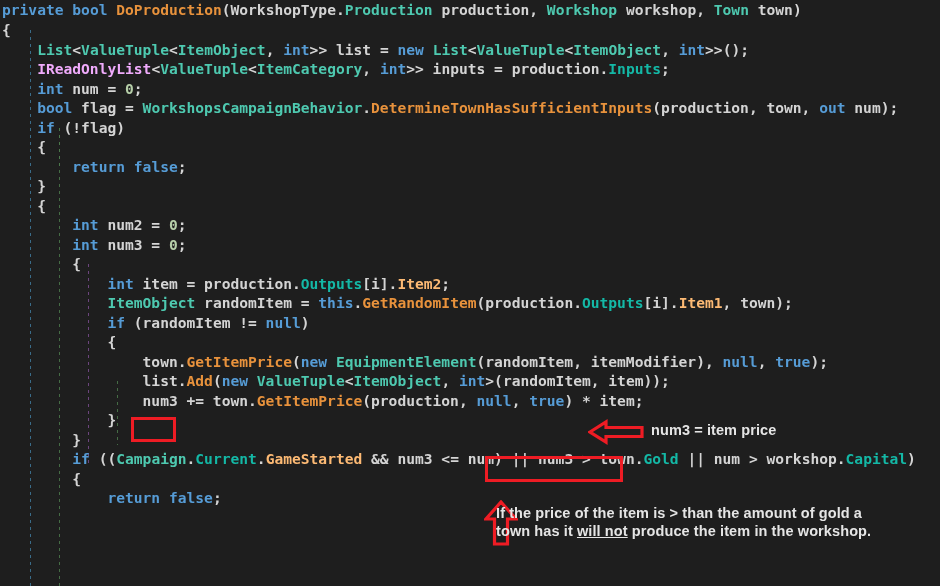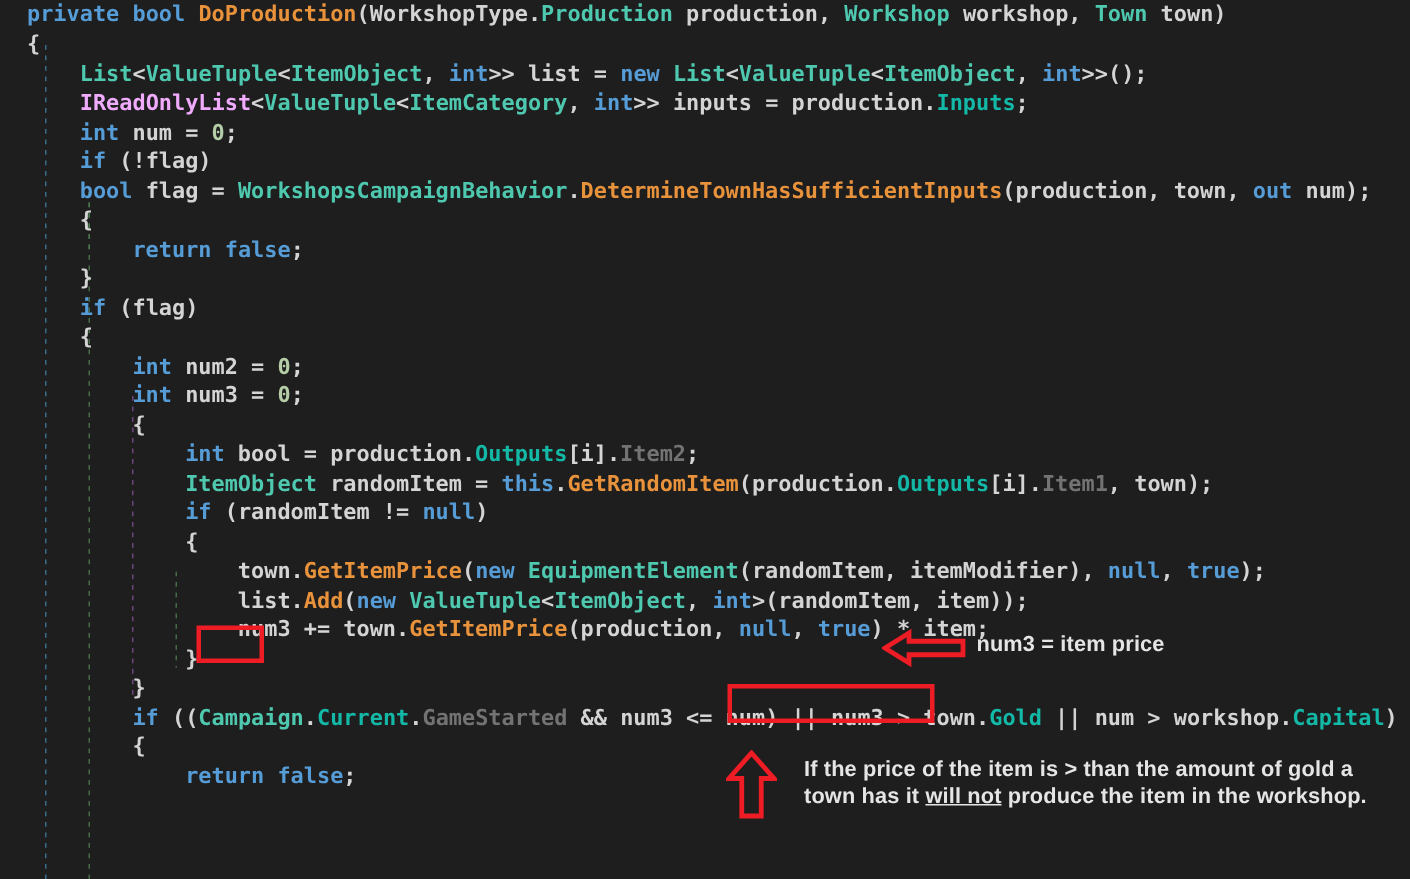--- a/index.html
+++ b/index.html
@@ -25,31 +25,31 @@
     padding: 0;
     margin: 0;
   }
   .line {
     position: relative;
     height: 19.5px;
     line-height: 19.5px;
     font-size: 14.6px;
     letter-spacing: 0px;
     white-space: pre;
-    padding-left: 18px;
+    padding-left: 2px;
     color: #d4d4d4;
     font-weight: bold;
   }
   .ln-first { line-height: 20px; height: 20px; }
 
   
   .kw   { color: #569cd6; }   
   .typ  { color: #4ec9b0; }   
   .mth  { color: #e8923c; }   
-  .prp  { color: #737373; }   
+  .prp  { color: #fdba74; }   
   .pln  { color: #d4d4d4; }   
   .iface{ color: #f0abfc; }   
   .num  { color: #b5cea8; }
   .mem  { color: #14b8a6; }
 
   
   .guide {
     position: absolute;
     width: 1px;
     top: 0;
@@ -102,42 +102,41 @@
     <div class="line ln-first"><span class="kw">private</span> <span class="kw">bool</span> <span class="mth">DoProduction</span><span class="pln">(</span><span class="pln">WorkshopType</span><span class="pln">.</span><span class="typ">Production</span> <span class="pln">production, </span><span class="typ">Workshop</span><span class="pln"> workshop, </span><span class="typ">Town</span><span class="pln"> town)</span></div>
 
     <div class="line"><span class="pln">{</span></div>
 
     <div class="line"><span class="pln">    </span><span class="typ">List</span><span class="pln">&lt;</span><span class="typ">ValueTuple</span><span class="pln">&lt;</span><span class="typ">ItemObject</span><span class="pln">, </span><span class="kw">int</span><span class="pln">&gt;&gt; list = </span><span class="kw">new</span> <span class="typ">List</span><span class="pln">&lt;</span><span class="typ">ValueTuple</span><span class="pln">&lt;</span><span class="typ">ItemObject</span><span class="pln">, </span><span class="kw">int</span><span class="pln">&gt;&gt;();</span></div>
 
     <div class="line"><span class="pln">    </span><span class="iface">IReadOnlyList</span><span class="pln">&lt;</span><span class="typ">ValueTuple</span><span class="pln">&lt;</span><span class="typ">ItemCategory</span><span class="pln">, </span><span class="kw">int</span><span class="pln">&gt;&gt; inputs = production.</span><span class="mem">Inputs</span><span class="pln">;</span></div>
 
     <div class="line"><span class="pln">    </span><span class="kw">int</span><span class="pln"> num = </span><span class="num">0</span><span class="pln">;</span></div>
 
+    <div class="line"><span class="pln">    </span><span class="kw">bool</span><span class="pln"> flag = </span><span class="typ">WorkshopsCampaignBehavior</span><span class="pln">.</span><span class="mth">DetermineTownHasSufficientInputs</span><span class="pln">(production, town, </span><span class="kw">out</span><span class="pln"> num);</span></div>
+
     <div class="line"><span class="pln">    </span><span class="kw">if</span><span class="pln"> (!flag)</span></div>
-
-    <div class="line"><span class="pln">    </span><span class="kw">bool</span><span class="pln"> flag = </span><span class="typ">WorkshopsCampaignBehavior</span><span class="pln">.</span><span class="mth">DetermineTownHasSufficientInputs</span><span class="pln">(production, town, </span><span class="kw">out</span><span class="pln"> num);</span></div>
 
     <div class="line"><span class="pln">    {</span></div>
 
     <div class="line"><span class="pln">        </span><span class="kw">return</span> <span class="kw">false</span><span class="pln">;</span></div>
 
     <div class="line"><span class="pln">    }</span></div>
 
-    <div class="line"><span class="pln">    </span><span class="kw">if</span><span class="pln"> (flag)</span></div>
 
     <div class="line"><span class="pln">    {</span></div>
 
     <div class="line"><span class="pln">        </span><span class="kw">int</span><span class="pln"> num2 = </span><span class="num">0</span><span class="pln">;</span></div>
 
     <div class="line"><span class="pln">        </span><span class="kw">int</span><span class="pln"> num3 = </span><span class="num">0</span><span class="pln">;</span></div>
 
 
     <div class="line"><span class="pln">        {</span></div>
 
-    <div class="line"><span class="pln">            </span><span class="kw">int</span><span class="pln"> bool = production.</span><span class="mem">Outputs</span><span class="pln">[i].</span><span class="prp">Item2</span><span class="pln">;</span></div>
+    <div class="line"><span class="pln">            </span><span class="kw">int</span><span class="pln"> item = production.</span><span class="mem">Outputs</span><span class="pln">[i].</span><span class="prp">Item2</span><span class="pln">;</span></div>
 
 
 
     <div class="line"><span class="pln">            </span><span class="typ">ItemObject</span><span class="pln"> randomItem = </span><span class="kw">this</span><span class="pln">.</span><span class="mth">GetRandomItem</span><span class="pln">(production.</span><span class="mem">Outputs</span><span class="pln">[i].</span><span class="prp">Item1</span><span class="pln">, town);</span></div>
 
     <div class="line"><span class="pln">            </span><span class="kw">if</span><span class="pln"> (randomItem != </span><span class="kw">null</span><span class="pln">)</span></div>
 
     <div class="line"><span class="pln">            {</span></div>
 
     <div class="line"><span class="pln">                town.</span><span class="mth">GetItemPrice</span><span class="pln">(</span><span class="kw">new</span> <span class="typ">EquipmentElement</span><span class="pln">(randomItem, itemModifier), </span><span class="kw">null</span><span class="pln">, </span><span class="kw">true</span><span class="pln">);</span></div>
@@ -167,15 +166,15 @@
   <svg class="arrow" style="left:588px; top:419px;" width="56" height="26" viewBox="0 0 56 26">
     <polygon points="2,13 18,3 18,8.5 54,8.5 54,17.5 18,17.5 18,23" fill="none" stroke="#ee1c24" stroke-width="3.2" stroke-linejoin="miter"></polygon>
   </svg>
 
   <span class="anno-text" style="left:651px; top:421px;">num3 = item price</span>
 
   <svg class="arrow" style="left:484px; top:500px;" width="34" height="46" viewBox="0 0 34 46">
     <polygon points="17,2 32,19 23.5,19 23.5,44 10.5,44 10.5,19 2,19" fill="none" stroke="#ee1c24" stroke-width="3.2" stroke-linejoin="miter"></polygon>
   </svg>
 
-  <div class="anno-text" style="left:536px; top:504px;"><span>If the price of the item is &gt; than the amount of gold a</span><br><span>town has it </span><span class="u">will not</span><span> produce the item in the workshop.</span></div>
+  <div class="anno-text" style="left:496px; top:504px;"><span>If the price of the item is &gt; than the amount of gold a</span><br><span>town has it </span><span class="u">will not</span><span> produce the item in the workshop.</span></div>
 
 </div>
 
 </body></html>

